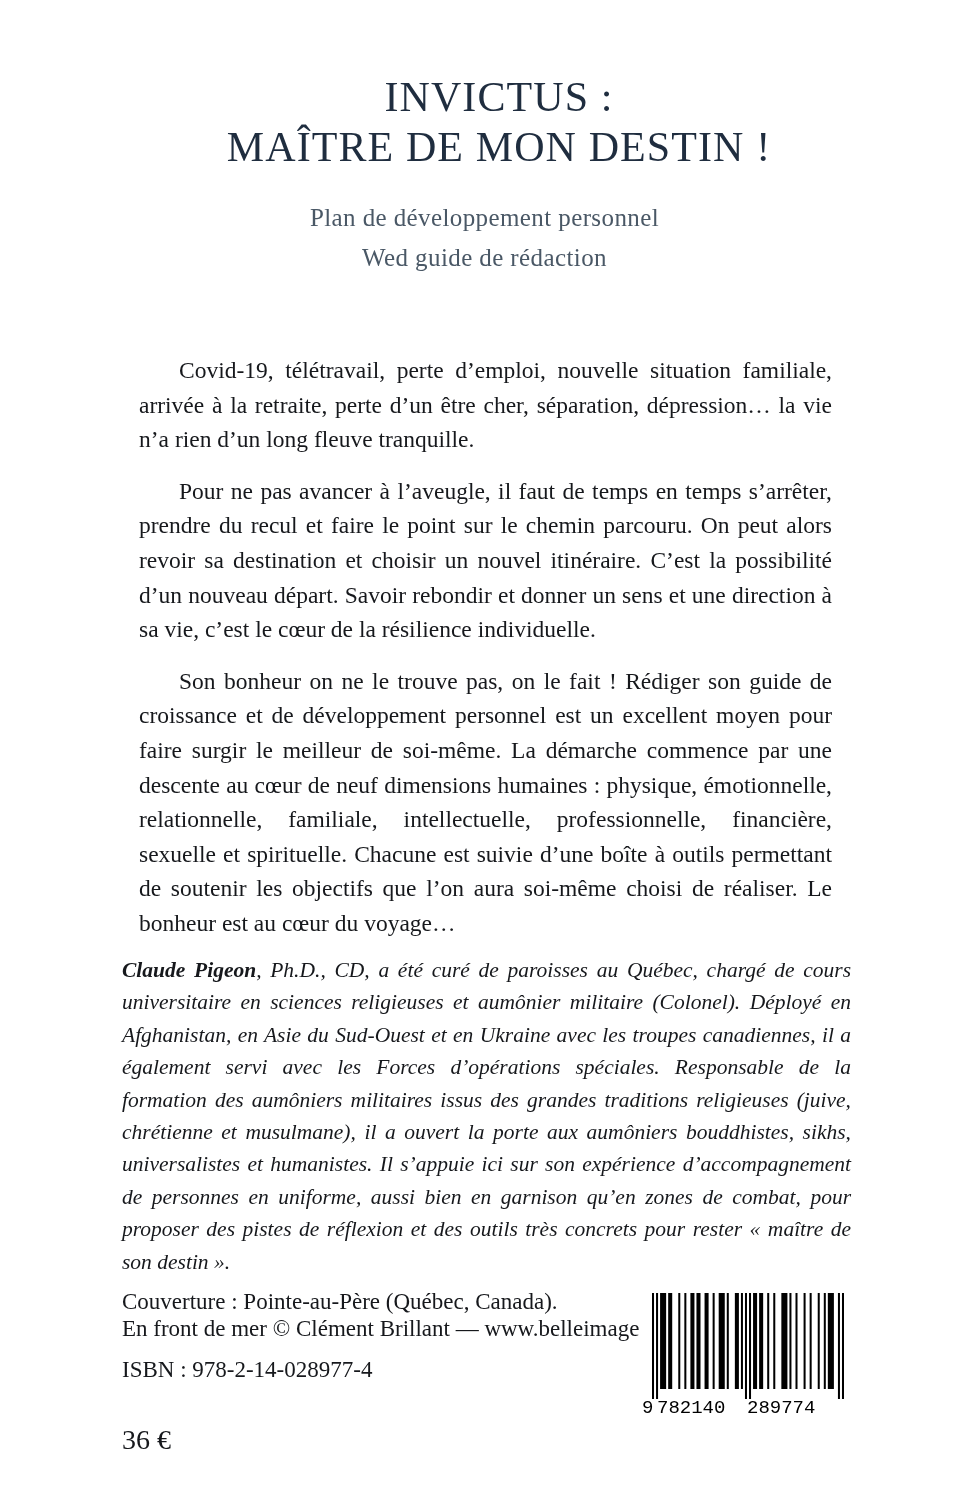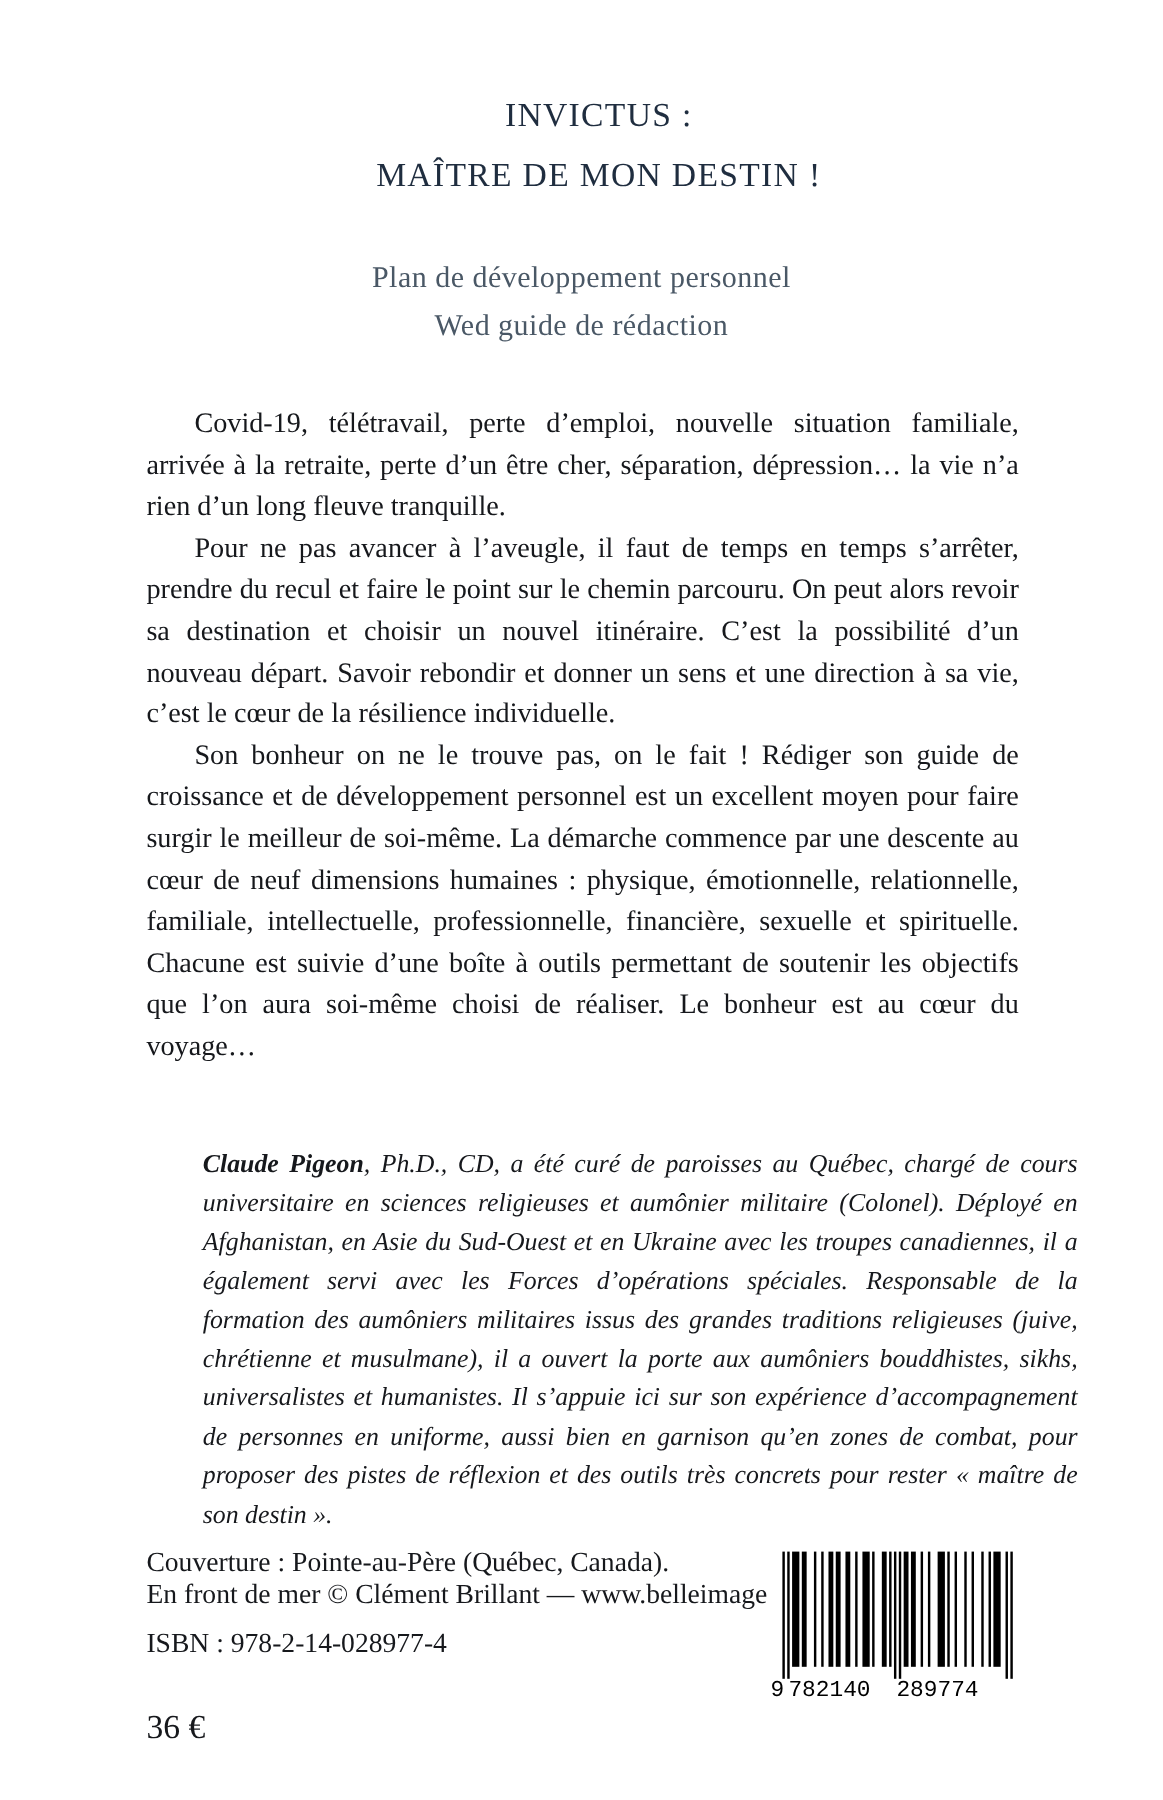--- a/index.html
+++ b/index.html
@@ -22,30 +22,30 @@
   .title-block {
     position: absolute;
     top: 72px;
     left: 0;
     width: 969px;
     text-align: center;
   }
 
   .main-title-line {
     color: #1f2d3f;
-    font-size: 28px;
+    font-size: 42px;
     line-height: 50px;
     letter-spacing: 1.1px;
     font-weight: 400;
     white-space: nowrap;
     padding-left: 29px;
   }
 
   .subtitle-wrap {
-    margin-top: 40px;
+    margin-top: 26px;
   }
 
   .subtitle-line {
     color: #4a5866;
     font-size: 25px;
     line-height: 40px;
     letter-spacing: 0.4px;
     font-weight: 400;
     white-space: nowrap;
   }
@@ -57,37 +57,36 @@
     left: 122px;
     width: 727px;
     color: #16181c;
     font-size: 23.5px;
     line-height: 34.6px;
     text-align: justify;
     text-justify: inter-word;
   }
 
   .blurb p {
-    margin: 0;
+    margin: 17px;
     text-indent: 40px;
   }
 
   
   .bio {
     position: absolute;
     top: 954px;
     left: 122px;
     width: 729px;
     color: #16181c;
     font-size: 21.5px;
     line-height: 32.4px;
     font-style: italic;
     text-align: justify;
     text-justify: inter-word;
-    margin-left: 47px;
   }
 
   .bio p { margin: 0; }
 
   .bio .author-name {
     font-weight: bold;
     font-style: italic;
   }
 
   

